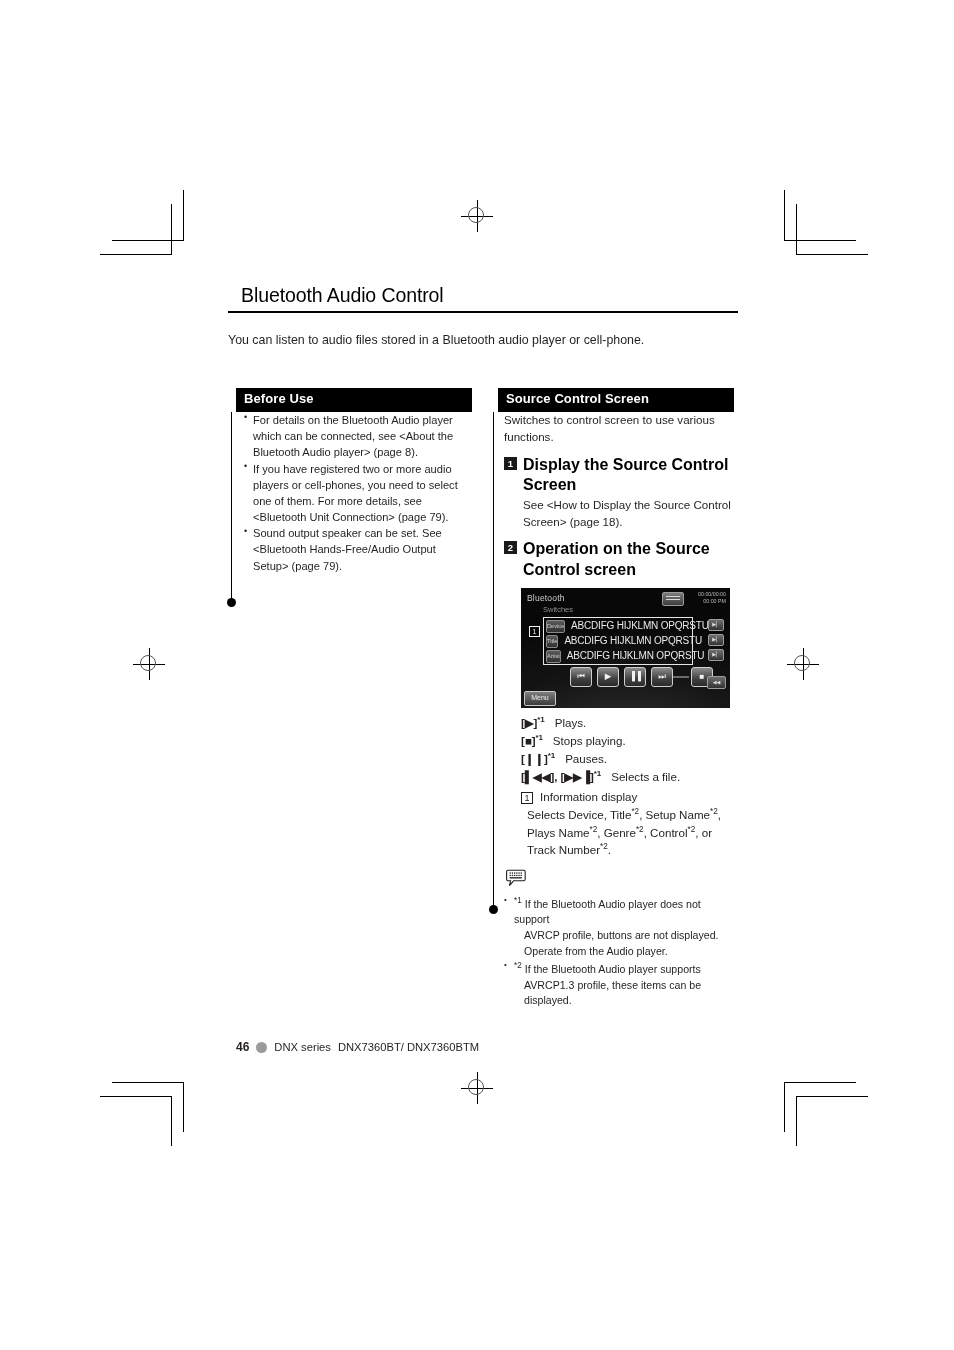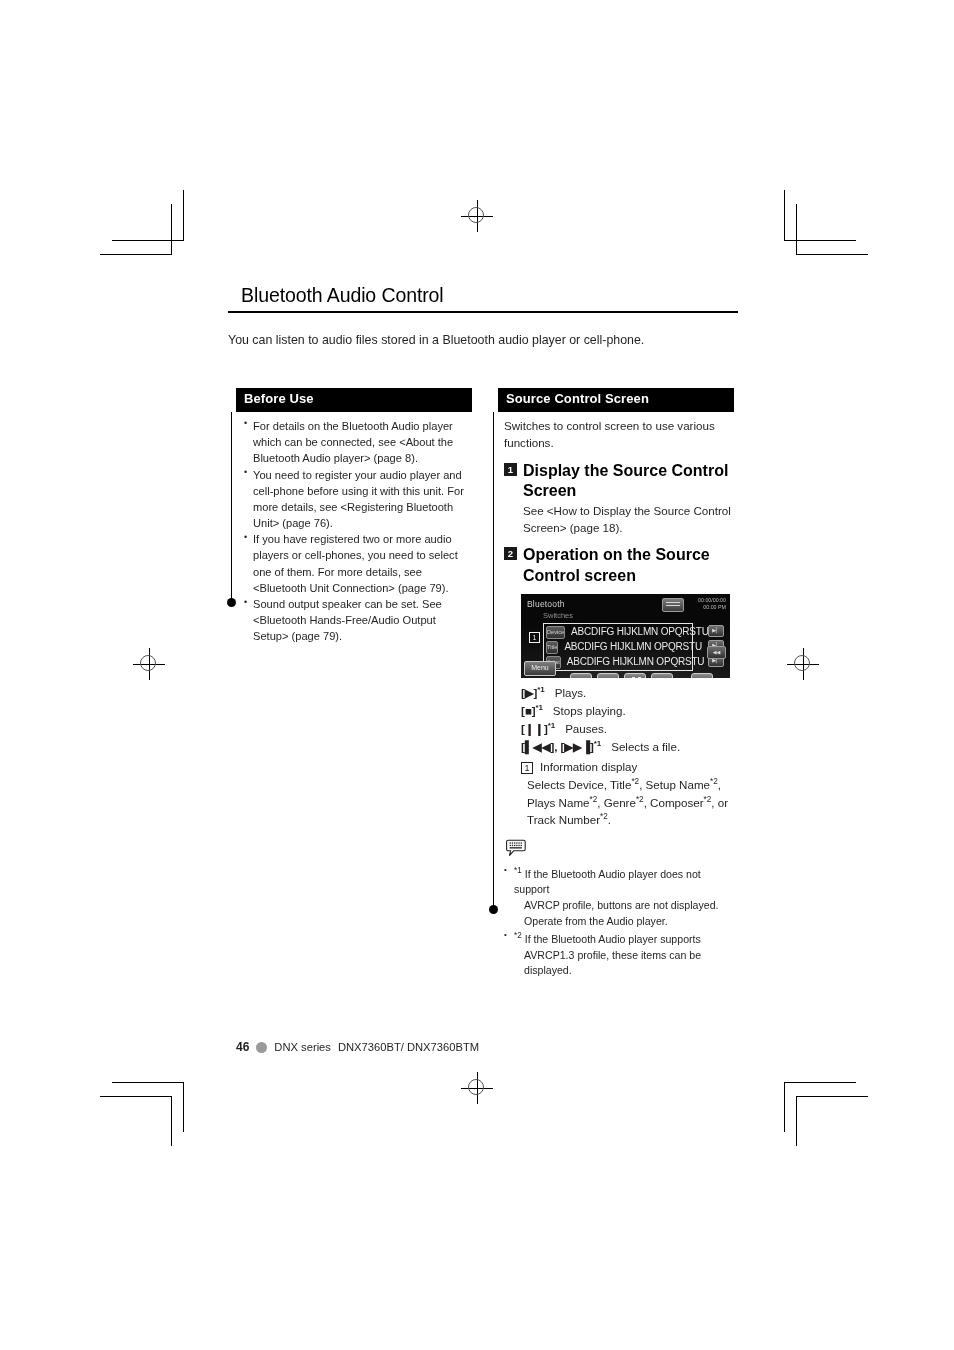--- a/index.html
+++ b/index.html
@@ -93,21 +93,20 @@
     color: #fff;
     font-size: 13px;
     font-weight: bold;
     padding: 4px 0 5px 8px;
     line-height: 1.15;
     letter-spacing: 0.1px;
     width: 236px;
     box-sizing: border-box;
   }
   .sect-body {
-    padding-top: 6px;
     padding-left: 8px;
     font-size: 11.1px;
     line-height: 1.46;
     color: #231f20;
   }
 
   ul.bullets {
     margin: 0;
     padding: 0;
     list-style: none;
@@ -160,21 +159,21 @@
     line-height: 1.45;
     padding-left: 19px;
     margin-top: 1px;
     margin-bottom: 8px;
   }
 
   
   .device-shot {
     position: relative;
     width: 209px;
-    height: 84px;
+    height: 120px;
     margin: 8px 0 6px 17px;
     background: #0a0a0a;
     overflow: hidden;
     font-family: "Liberation Sans", sans-serif;
   }
   .ds-bg {
     position: absolute; inset: 0;
     background:
       radial-gradient(120% 90% at 50% 120%, #2f2f2f 0%, #141414 55%, #080808 100%);
   }
@@ -449,21 +448,20 @@
 <div class="intro">You can listen to audio files stored in a Bluetooth audio player or cell-phone.</div>
 
 <div class="col-rule" style="left:231px; top:412px; height:190px;"></div>
 <div class="col-dot" style="left:227px; top:598px;"></div>
 
 <div class="col col-left">
   <div class="sect-head">Before Use</div>
   <div class="sect-body">
     <ul class="bullets">
       <li>For details on the Bluetooth Audio player which can be connected, see &lt;About the Bluetooth Audio player&gt; (page 8).</li>
-      <li>You need to register your audio player and cell-phone before using it with this unit. For more details, see &lt;Registering Bluetooth Unit&gt; (page 76).</li>
       <li>If you have registered two or more audio players or cell-phones, you need to select one of them. For more details, see &lt;Bluetooth Unit Connection&gt; (page 79).</li>
       <li>Sound output speaker can be set. See &lt;Bluetooth Hands-Free/Audio Output Setup&gt; (page 79).</li>
     </ul>
   </div>
 </div>
 
 <div class="col-rule" style="left:493px; top:412px; height:497px;"></div>
 <div class="col-dot" style="left:489px; top:905px;"></div>
 
 <div class="col col-right">
@@ -543,21 +541,21 @@
         <span class="kdesc">Selects a file.</span>
       </div>
     </div>
 
     <div class="inforow">
       <span class="badge-outline">1</span>
       <span class="infotext">Information display</span>
     </div>
     <div class="infosub">
       <span>Selects Device, Title</span><sup class="ast2">*2</sup><span>, Setup Name</span><sup class="ast2">*2</sup><span>,</span>
-      <span>Plays Name</span><sup class="ast2">*2</sup><span>, Genre</span><sup class="ast2">*2</sup><span>, Composer</span><sup class="ast2">*2</sup><span>, or</span>
+      <span>Plays Name</span><sup class="ast2">*2</sup><span>, Genre</span><sup class="ast2">*2</sup><span>, Control</span><sup class="ast2">*2</sup><span>, or</span>
       <span>Track Number</span><sup class="ast2">*2</sup><span>.</span>
     </div>
 
     <div class="note-icon">
       <svg width="22" height="20" viewBox="0 0 22 20" aria-hidden="true">
         <path d="M2.2 1.2 H17.6 A1.6 1.6 0 0 1 19.2 2.8 V10.2 A1.6 1.6 0 0 1 17.6 11.8 H7.6 L3.4 16.6 L4.6 11.8 H2.2 A1.6 1.6 0 0 1 0.6 10.2 V2.8 A1.6 1.6 0 0 1 2.2 1.2 Z" fill="none" stroke="#231f20" stroke-width="1.1"></path>
         <g fill="#231f20">
           <rect x="3.6" y="3.4" width="1.3" height="1.3"></rect>
             <rect x="5.8" y="3.4" width="1.3" height="1.3"></rect>
           <rect x="8.0" y="3.4" width="1.3" height="1.3"></rect>

